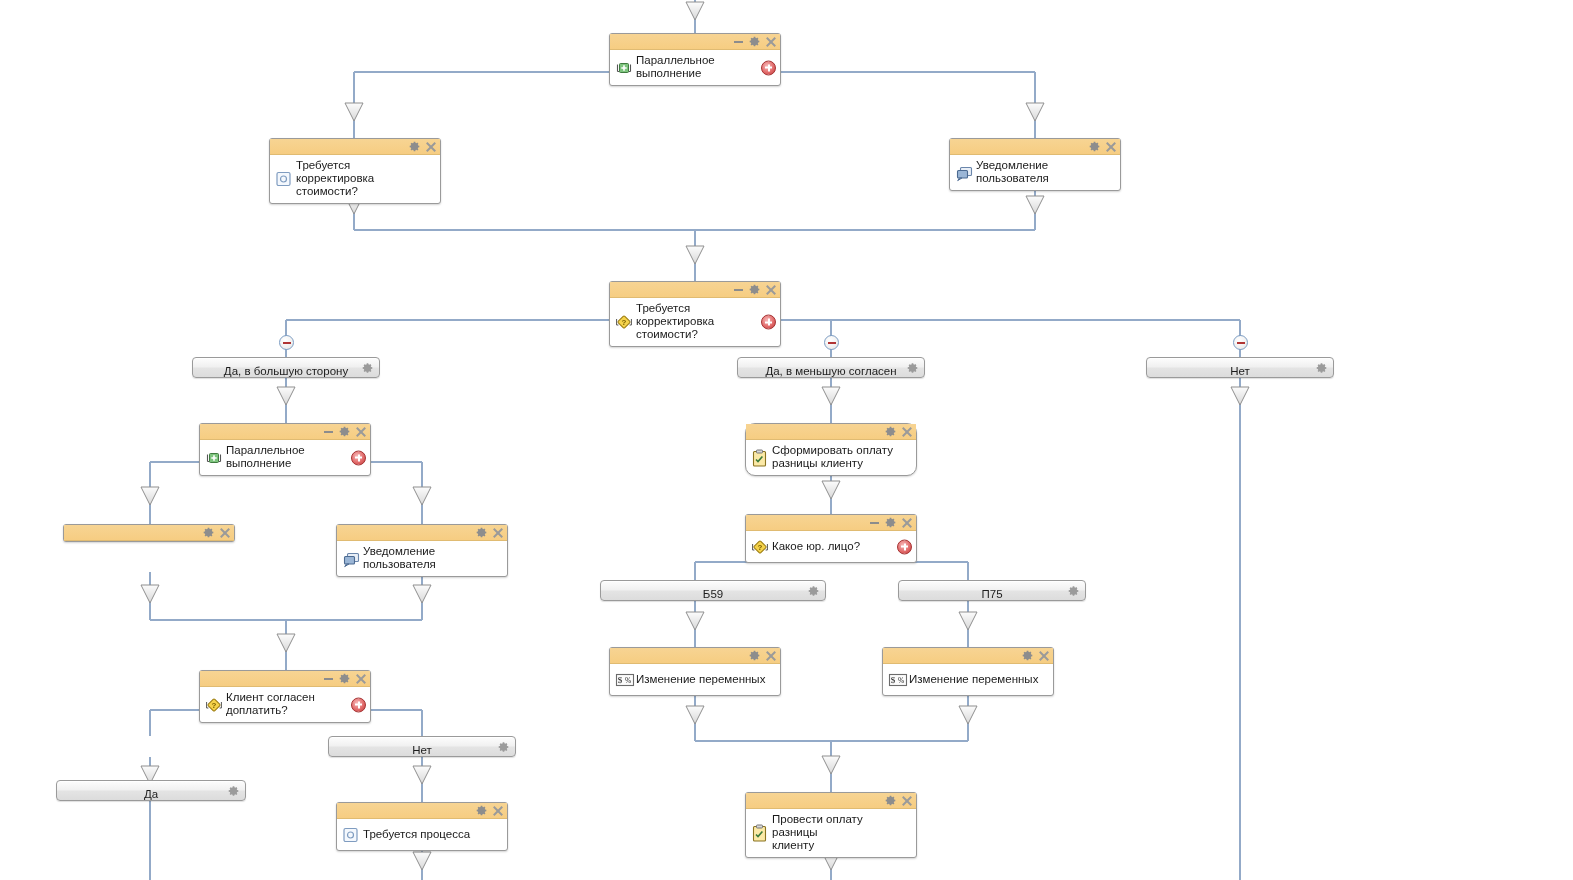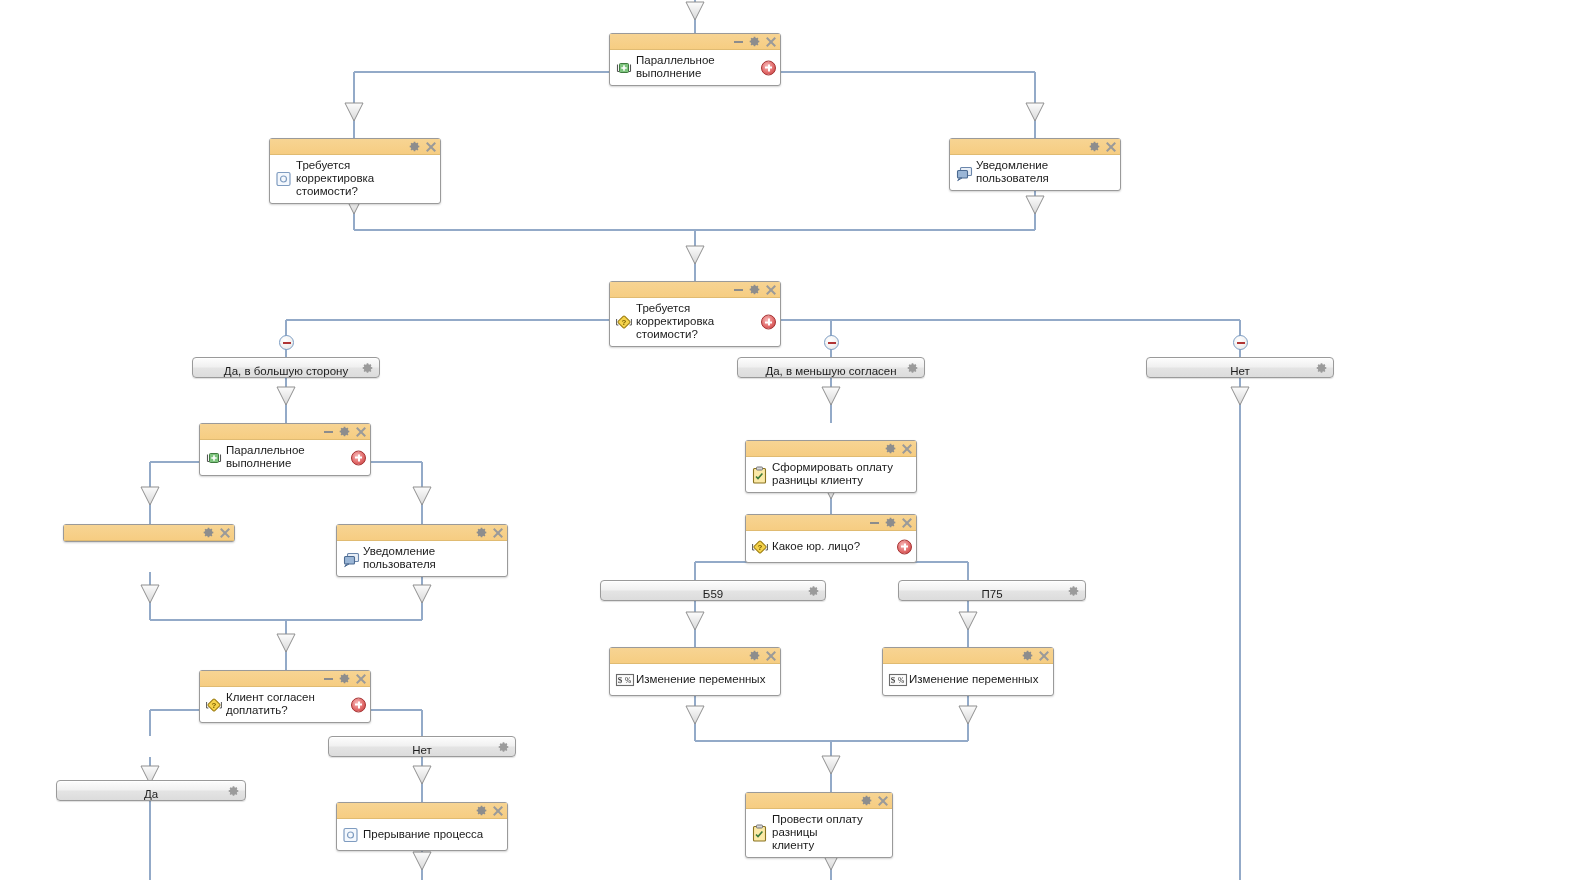--- a/index.html
+++ b/index.html
@@ -364,21 +364,21 @@
             <path d="M2.5 12.5h2M13.5 12.5h2" stroke="#555" stroke-width="1.1" fill="none"></path>
             <rect x="4.5" y="4.5" width="9" height="9" rx="1" fill="#7dc47d" stroke="#3f7a3f" stroke-width="1"></rect>
             <path d="M9 6.3v5.4M6.3 9h5.4" stroke="#ffffff" stroke-width="1.6"></path>
           </svg>
         </span>
         <span class="node-title">Параллельное
 выполнение</span>
         <span class="plus-red"></span>
       </div>
     </div>
-  <div class="node" id="node-n6" style="left: 745px; top: 440px; width: 172px;">
+  <div class="node" id="node-n6" style="left: 745px; top: 423px; width: 172px; border-radius: 10px;">
       <div class="node-head">
         <span class="hbtn gear">
           <svg width="11" height="11" viewBox="0 0 16 16">
             <path fill="#8d8d8d" d="M8 5.2A2.8 2.8 0 1 0 8 10.8 2.8 2.8 0 1 0 8 5.2zm0 1.6a1.2 1.2 0 1 1 0 2.4 1.2 1.2 0 0 1 0-2.4z"></path>
             <path fill="#8d8d8d" d="M6.9 1h2.2l.3 1.7 1.3.55 1.45-.95 1.55 1.55-.95 1.45.55 1.3L15 7v2.2l-1.7.3-.55 1.3.95 1.45-1.55 1.55-1.45-.95-1.3.55L9.1 15H6.9l-.3-1.6-1.3-.55-1.45.95L2.3 12.25l.95-1.45L2.7 9.5 1 9.2V7l1.7-.3.55-1.3L2.3 3.95 3.85 2.4l1.45.95 1.3-.55z"></path>
           </svg>
         </span>
         <span class="hbtn close"></span>
       </div>
       <div class="node-body">
@@ -526,24 +526,24 @@
         </span>
         <span class="hbtn close"></span>
       </div>
       <div class="node-body">
         <span class="nicon">
           <svg width="18" height="18" viewBox="0 0 18 18">
             <rect x="2" y="2.5" width="13" height="13" rx="1.5" fill="#f4f8fd" stroke="#7f9cc0" stroke-width="1.2"></rect>
             <circle cx="8.5" cy="9" r="3" fill="none" stroke="#7f9cc0" stroke-width="1.2"></circle>
           </svg>
         </span>
-        <span class="node-title">Прерывание процесса</span>
-      </div>
-    </div>
-  <div class="node" id="node-n14" style="left: 745px; top: 792px; width: 148px;">
+        <span class="node-title">Требуется процесса</span>
+      </div>
+    </div>
+  <div class="node" id="node-n14" style="left: 745px; top: 792px; width: 172px;">
       <div class="node-head">
         <span class="hbtn gear">
           <svg width="11" height="11" viewBox="0 0 16 16">
             <path fill="#8d8d8d" d="M8 5.2A2.8 2.8 0 1 0 8 10.8 2.8 2.8 0 1 0 8 5.2zm0 1.6a1.2 1.2 0 1 1 0 2.4 1.2 1.2 0 0 1 0-2.4z"></path>
             <path fill="#8d8d8d" d="M6.9 1h2.2l.3 1.7 1.3.55 1.45-.95 1.55 1.55-.95 1.45.55 1.3L15 7v2.2l-1.7.3-.55 1.3.95 1.45-1.55 1.55-1.45-.95-1.3.55L9.1 15H6.9l-.3-1.6-1.3-.55-1.45.95L2.3 12.25l.95-1.45L2.7 9.5 1 9.2V7l1.7-.3.55-1.3L2.3 3.95 3.85 2.4l1.45.95 1.3-.55z"></path>
           </svg>
         </span>
         <span class="hbtn close"></span>
       </div>
       <div class="node-body">

